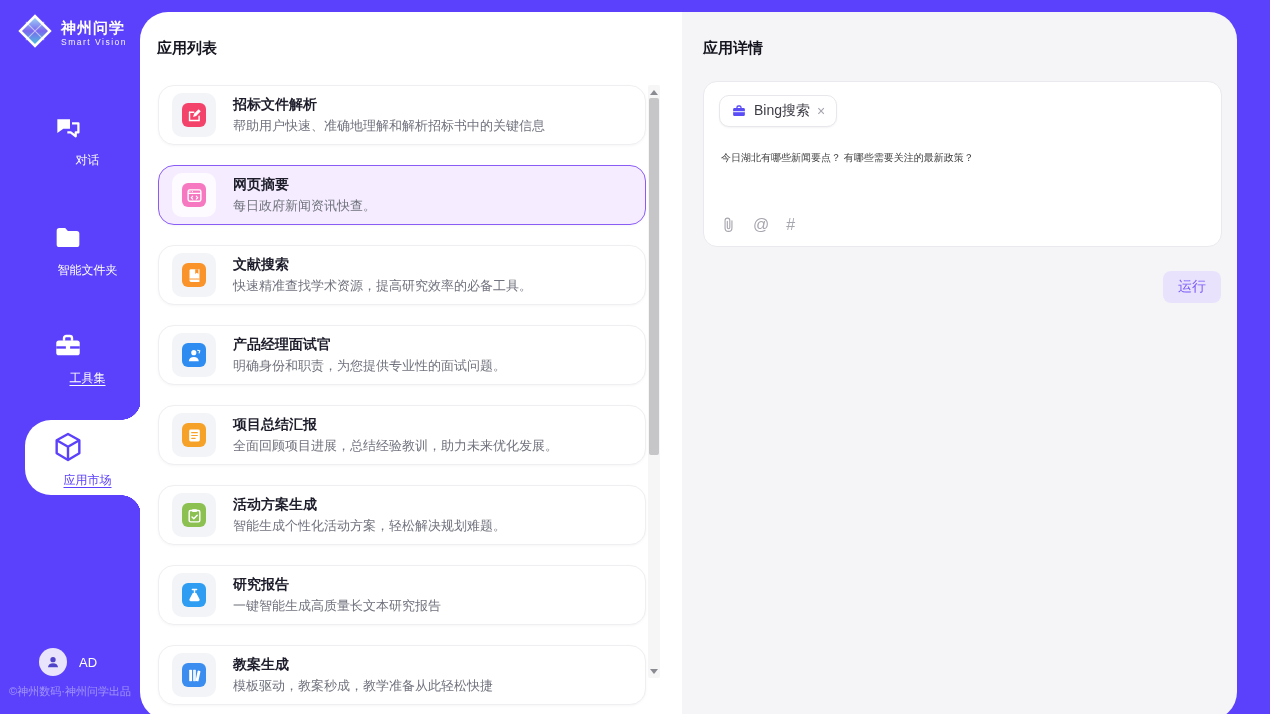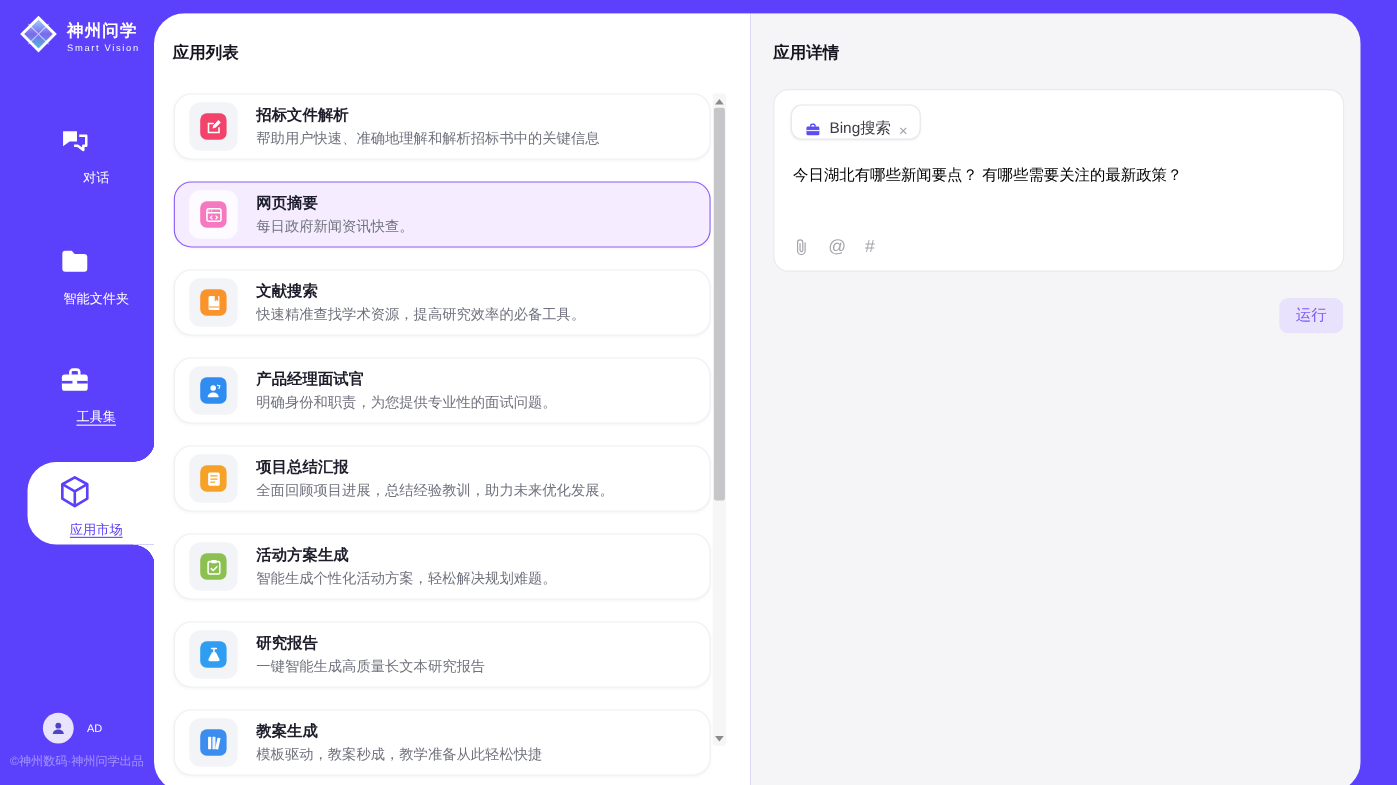--- a/index.html
+++ b/index.html
@@ -25,21 +25,21 @@
   
   .tab-bump { position:absolute; left:25px; top:420px; width:116px; height:75px;
               background:#fff; border-radius:26px 0 0 26px; }
   .bump-fillet-top { position:absolute; left:121px; top:400px; width:20px; height:20px;
       background:radial-gradient(circle 20px at 0 0, #5b41fb 98%, #fff 100%); }
   .bump-fillet-bottom { position:absolute; left:121px; top:495px; width:20px; height:20px;
       background:radial-gradient(circle 20px at 0 100%, #5b41fb 98%, #fff 100%); }
 
   .user-row { position:absolute; left:39px; top:648px; display:flex; align-items:center; gap:12px; }
   .avatar { width:28px; height:28px; border-radius:50%; background:#e9e4fb; display:flex; align-items:center; justify-content:center; }
-  .user-name { font-size:10px; color:#fff; }
+  .user-name { font-size:13px; color:#fff; }
   .side-footer { position:absolute; left:0; top:684px; width:140px; text-align:center;
                  font-size:11px; color:rgba(255,255,255,.42); white-space:nowrap; }
 
   
   .frame { position:absolute; left:140px; top:12px; width:1097px; height:708px;
            border-radius:28px; overflow:hidden; display:flex; }
   .list-panel { position:relative; width:542px; height:100%; background:#fff; }
   .detail-panel { position:relative; flex:1; background:#f5f5f7; }
 
   .panel-title { position:absolute; top:27px; font-size:15px; font-weight:bold; color:#15151f; }
@@ -65,26 +65,26 @@
                background:#f6f6f7; border-radius:2px; }
   .sb-arrow { position:absolute; left:0; width:12px; height:14px; display:flex; align-items:center; justify-content:center; }
   .sb-arrow.up { top:0; } .sb-arrow.down { bottom:0; }
   .tri-up { width:0; height:0; border-left:4px solid transparent; border-right:4px solid transparent; border-bottom:5px solid #8a8a92; }
   .tri-down { width:0; height:0; border-left:4px solid transparent; border-right:4px solid transparent; border-top:5px solid #8a8a92; }
   .sb-thumb { position:absolute; left:1px; top:13px; width:10px; height:357px; background:#c6c6c9; border-radius:2px; }
 
   
   .detail-card { position:absolute; left:21px; top:69px; width:519px; height:166px;
                  background:#fff; border:1px solid #e9e9ee; border-radius:14px; }
-  .chip { position:absolute; left:15px; top:13px; height:32px; display:inline-flex; align-items:flex-end;
+  .chip { position:absolute; left:15px; top:13px; height:32px; display:inline-flex; align-items:center;
           gap:7px; padding:0 11px; background:#fff; border:1px solid #e7e7ec; border-radius:10px;
           box-shadow:0 1px 2px rgba(20,20,40,.05); }
   .chip-label { font-size:14px; color:#3d3d46; }
   .chip-close { font-size:14px; color:#a4a4ad; cursor:pointer; line-height:1; }
-  .prompt-text { position:absolute; left:17px; top:69px; font-size:14px; color:#000000; }
+  .prompt-text { position:absolute; left:17px; top:69px; font-size:10px; color:#404040; }
   .attach-row { position:absolute; left:17px; bottom:13px; display:flex; align-items:center; gap:17px; }
   .attach-glyph { font-size:16px; color:#a6a6af; cursor:pointer; line-height:1; }
   .run-btn { position:absolute; right:16px; top:259px; height:32px; padding:0 15px;
              background:#e9e2fd; color:#7a5bf7; font-size:14px; border:none; border-radius:8px;
              display:flex; align-items:center; cursor:pointer; font-family:inherit; }
 </style>
 </head>
 <body>
 
 <div class="sidebar">

